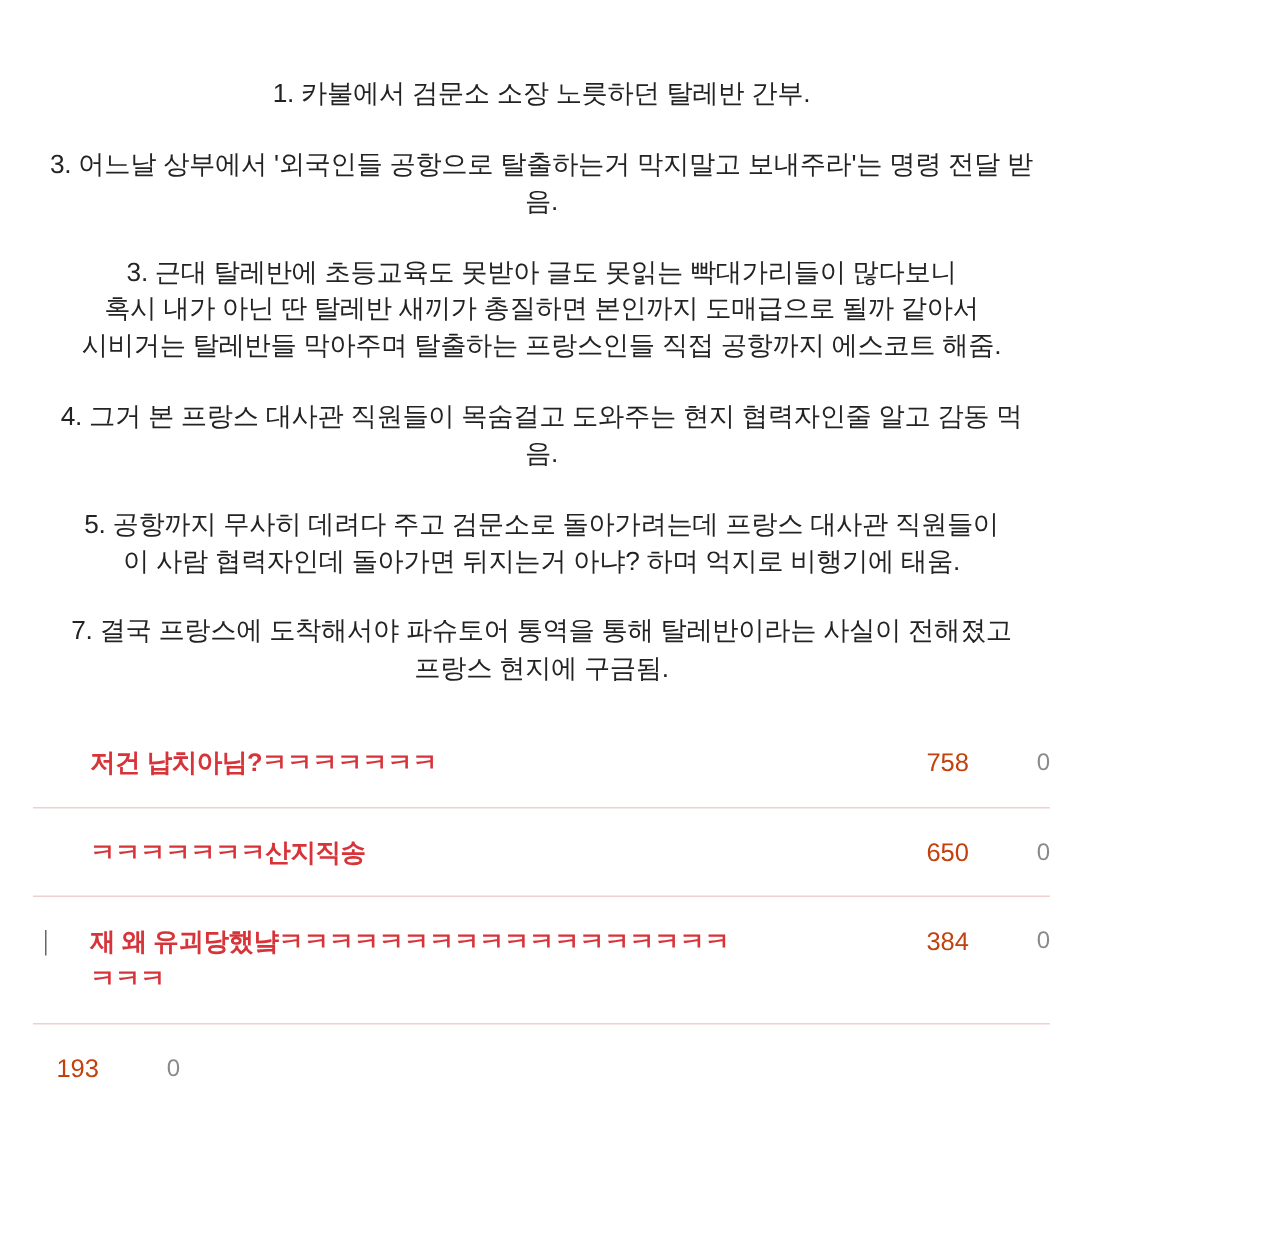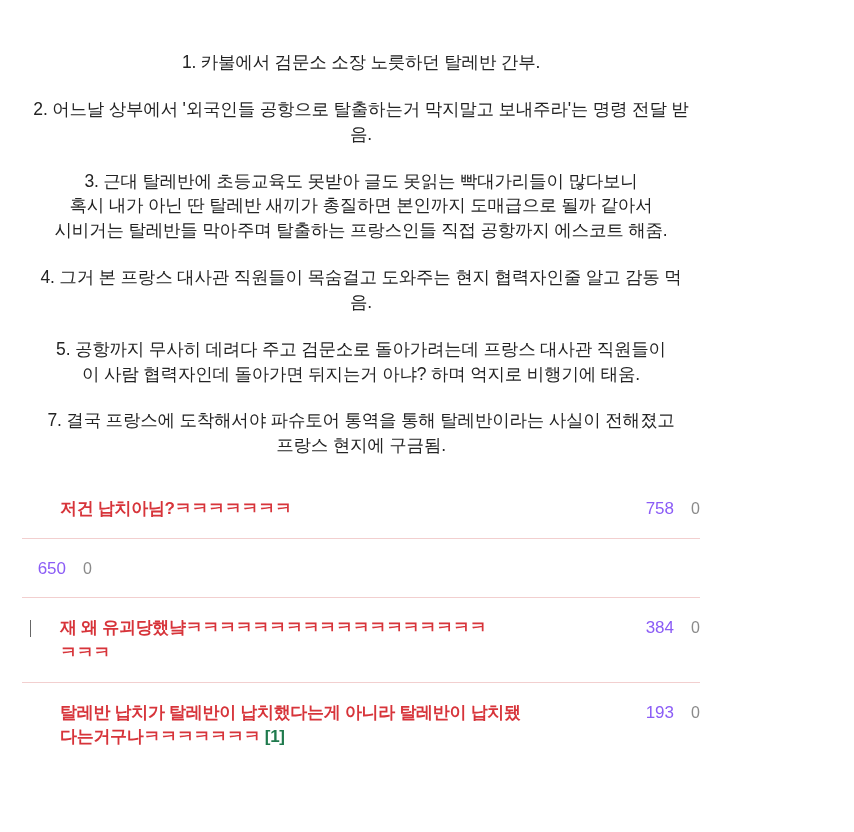--- a/index.html
+++ b/index.html
@@ -39,20 +39,21 @@
   .comments {
     margin-top: 10px;
     padding: 0 22px;
   }
   .comment {
     position: relative;
     display: flex;
     align-items: flex-start;
     padding: 18px 0 16px 0;
     border-top: 1px solid #f2cfcf;
+    gap: 28px;
   }
   .comment:first-child {
     border-top: none;
     padding-top: 6px;
   }
   .comment-text {
     flex: 1 1 auto;
     font-size: 17px;
     font-weight: bold;
     color: #d7343a;
@@ -70,21 +71,21 @@
     position: absolute;
     left: 8px;
     top: 22px;
     width: 1px;
     height: 17px;
     background: #666;
   }
   .count {
     flex: 0 0 auto;
     font-size: 17px;
-    color: #8b5cf6;
+    color: #c2410c;
     min-width: 44px;
     text-align: right;
     padding-right: 12px;
     line-height: 1.45;
   }
   .zero {
     flex: 0 0 auto;
     font-size: 16px;
     color: #8a8a8a;
     min-width: 14px;
@@ -92,53 +93,52 @@
     line-height: 1.5;
   }
 </style>
 </head>
 <body>
 
 <div class="page">
 
   <div class="story">
     <p class="para">1. 카불에서 검문소 소장 노릇하던 탈레반 간부.</p>
-    <p class="para">2. 어느날 상부에서 '외국인들 공항으로 탈출하는거 막지말고 보내주라'는 명령 전달 받음.</p>
+    <p class="para">3. 어느날 상부에서 '외국인들 공항으로 탈출하는거 막지말고 보내주라'는 명령 전달 받음.</p>
     <p class="para">3. 근대 탈레반에 초등교육도 못받아 글도 못읽는 빡대가리들이 많다보니
 혹시 내가 아닌 딴 탈레반 새끼가 총질하면 본인까지 도매급으로  될까 같아서
 시비거는 탈레반들 막아주며 탈출하는 프랑스인들 직접 공항까지 에스코트 해줌.</p>
     <p class="para">4. 그거 본 프랑스 대사관 직원들이 목숨걸고 도와주는 현지 협력자인줄 알고 감동 먹음.</p>
     <p class="para">5. 공항까지 무사히 데려다 주고 검문소로 돌아가려는데 프랑스 대사관 직원들이
 이 사람 협력자인데 돌아가면 뒤지는거 아냐? 하며 억지로 비행기에 태움.</p>
     <p class="para tight">7. 결국 프랑스에 도착해서야 파슈토어 통역을 통해 탈레반이라는 사실이 전해졌고
 프랑스 현지에 구금됨.</p>
   </div>
 
   <div class="comments">
 
     <div class="comment">
       <div class="comment-text">저건 납치아님?ㅋㅋㅋㅋㅋㅋㅋ</div>
       <div class="count">758</div>
       <div class="zero">0</div>
     </div>
 
     <div class="comment">
+      <div class="comment-text">ㅋㅋㅋㅋㅋㅋㅋ산지직송</div>
       <div class="count">650</div>
       <div class="zero">0</div>
     </div>
 
     <div class="comment">
       <span class="caret"></span>
       <div class="comment-text">재 왜 유괴당했냨ㅋㅋㅋㅋㅋㅋㅋㅋㅋㅋㅋㅋㅋㅋㅋㅋㅋㅋ
 ㅋㅋㅋ</div>
       <div class="count">384</div>
       <div class="zero">0</div>
     </div>
 
     <div class="comment">
-      <div class="comment-text"><span>탈레반 납치가 탈레반이 납치했다는게 아니라 탈레반이 납치됐
-다는거구나ㅋㅋㅋㅋㅋㅋㅋ </span><span class="ref">[1]</span></div>
       <div class="count">193</div>
       <div class="zero">0</div>
     </div>
 
   </div>
 </div>
 
 </body></html>

